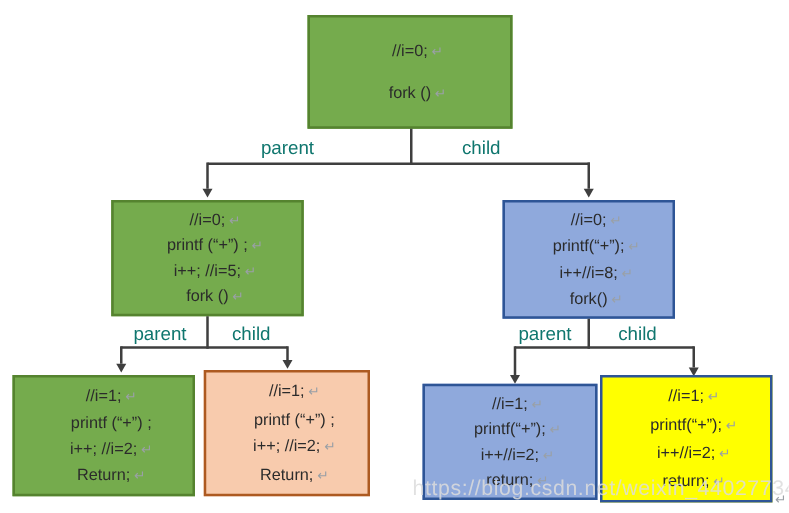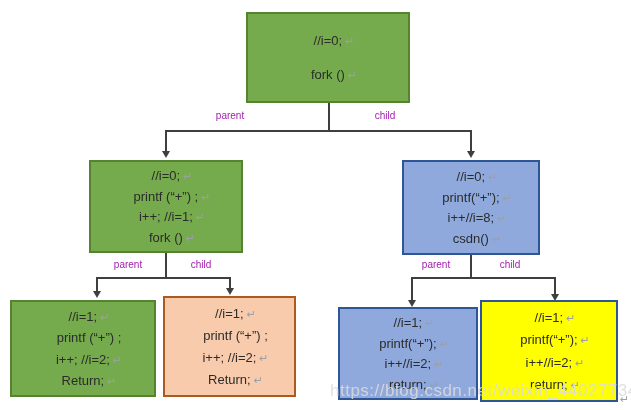--- a/index.html
+++ b/index.html
@@ -12,21 +12,21 @@
     align-items:center;text-align:center;box-sizing:border-box;
     font-size:13px;color:#2b2b2b;line-height:1;padding-left:12px;
   }
   .box.green{background:#75ab4d;border:2px solid #55832f;}
   .box.blue{background:#8fa9dc;border:2px solid #2e5596;}
   .box.peach{background:#f8cbad;border:2px solid #ad5a21;}
   .box.yellow{background:#ffff00;border:2px solid #2e5596;}
   .cl{white-space:nowrap;}
   .ret{color:#9aa0a6;font-size:11px;margin-left:3px;}
   .edge-label{
-    position:absolute;transform:translateX(-50%);font-size:10px;color:#a21caf;
+    position:absolute;transform:translateX(-50%);font-size:15px;color:#0f766e;
     white-space:nowrap;
   }
   .vline{position:absolute;width:2px;background:#3f3f3f;}
   .hline{position:absolute;height:2px;background:#3f3f3f;}
   .arrow{
     position:absolute;width:0;height:0;transform:translateX(-3px);
     border-left:4px solid transparent;border-right:4px solid transparent;
     border-top:7px solid #3f3f3f;
   }
   .watermark{
@@ -52,29 +52,29 @@
   <div class="arrow" style="left:165px;top:151px"></div>
   <div class="vline" style="left:470px;top:130px;height:21px"></div>
   <div class="arrow" style="left:470px;top:151px"></div>
 
   <div class="edge-label" style="left:230px;top:110px">parent</div>
   <div class="edge-label" style="left:385px;top:110px">child</div>
 
   <div class="box green" style="left:89px;top:160px;width:154px;height:93px">
     <div class="cl"><span>//i=0;</span><span class="ret">↵</span></div>
     <div class="cl"><span>printf (“+”) ;</span><span class="ret">↵</span></div>
-    <div class="cl"><span>i++;  //i=1;</span><span class="ret">↵</span></div>
+    <div class="cl"><span>i++;  //i=5;</span><span class="ret">↵</span></div>
     <div class="cl"><span>fork ()</span><span class="ret">↵</span></div>
   </div>
 
   <div class="box blue" style="left:402px;top:160px;width:138px;height:95px">
     <div class="cl"><span>//i=0;</span><span class="ret">↵</span></div>
     <div class="cl"><span>printf(“+”);</span><span class="ret">↵</span></div>
     <div class="cl"><span>i++//i=8;</span><span class="ret">↵</span></div>
-    <div class="cl"><span>csdn()</span><span class="ret">↵</span></div>
+    <div class="cl"><span>fork()</span><span class="ret">↵</span></div>
   </div>
 
   <div class="vline" style="left:165px;top:253px;height:26px"></div>
   <div class="hline" style="left:97px;top:277px;width:133px"></div>
   <div class="vline" style="left:96px;top:277px;height:14px"></div>
   <div class="arrow" style="left:96px;top:291px"></div>
   <div class="vline" style="left:229px;top:277px;height:11px"></div>
   <div class="arrow" style="left:229px;top:288px"></div>
 
   <div class="edge-label" style="left:128px;top:259px">parent</div>

